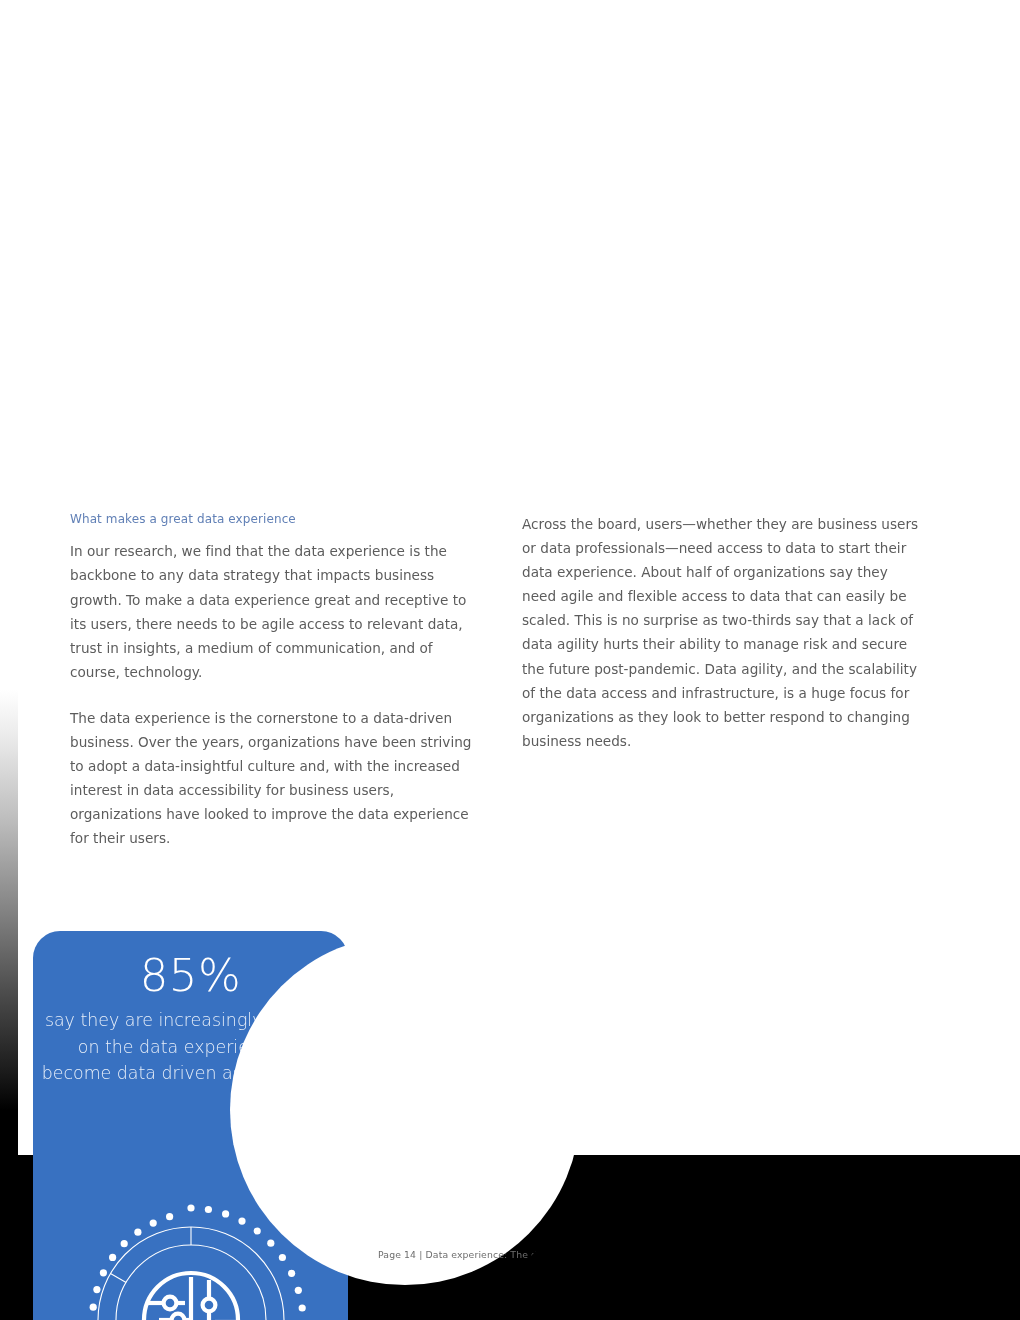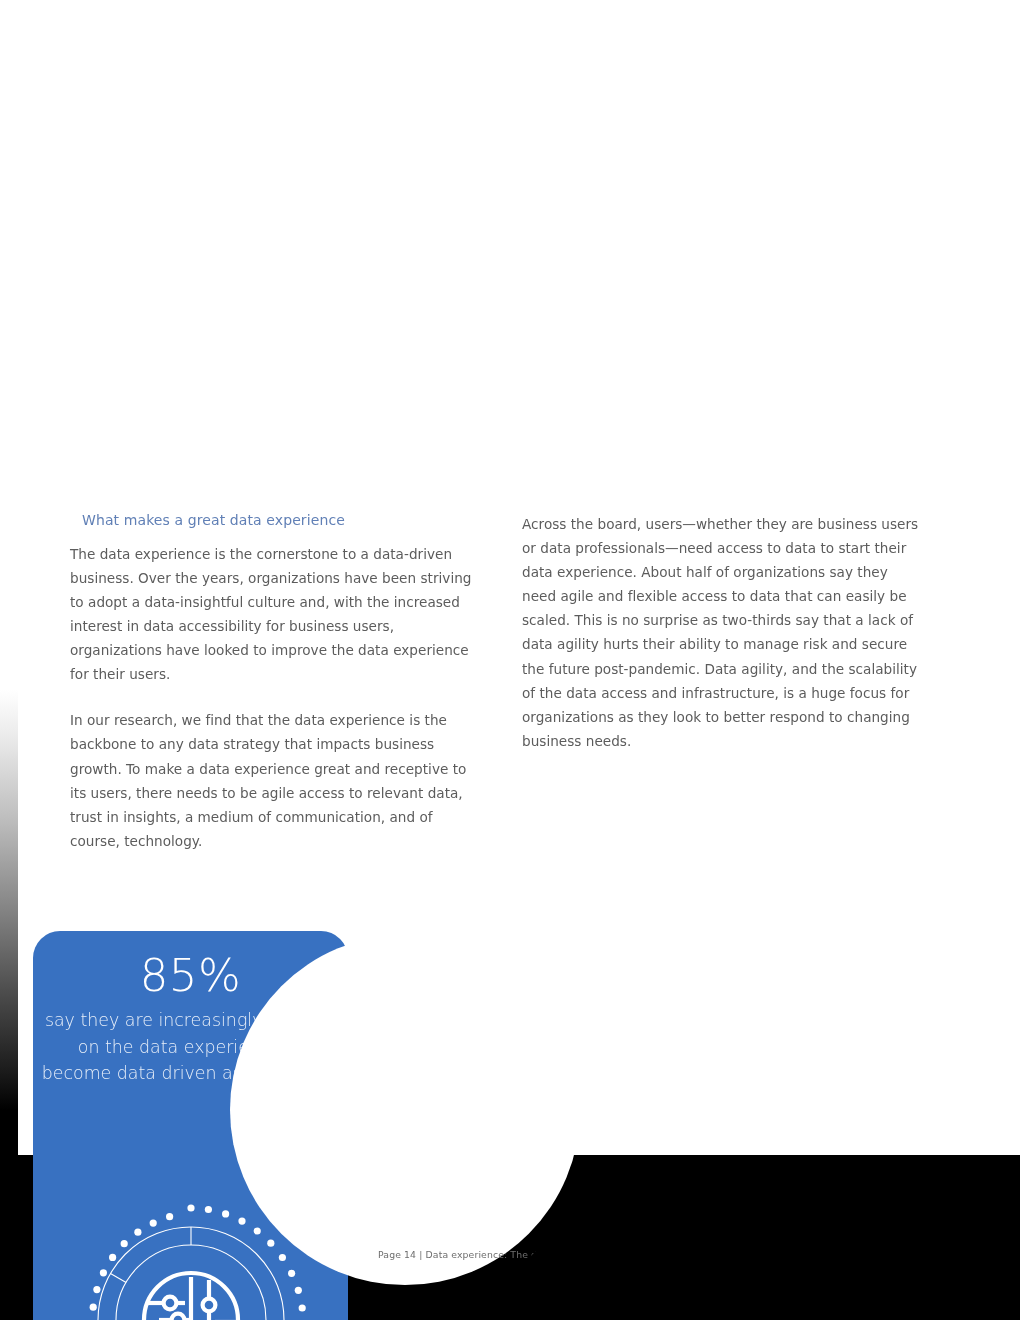--- a/index.html
+++ b/index.html
@@ -67,25 +67,25 @@
   }
   .col {
     position: absolute;
     top: 0;
     width: 418px;
   }
   .col-left  { left: 0; }
   .col-right { left: 452px; }
 
   .section-heading {
-    font-size: 14px;
+    font-size: 12px;
     font-weight: 400;
     color: #6180b6;
     letter-spacing: 0.1px;
-    margin: 0 0 13px 12px;
+    margin: 0 0 13px 0;
     line-height: 1.2;
   }
 
   .body-par {
     font-size: 13.6px;
     font-weight: 400;
     color: #5c5c5c;
     line-height: 24.1px;
     margin: 0 16px 22px 0;
     letter-spacing: 0.02px;
@@ -183,22 +183,22 @@
   <div class="sheet"></div>
 
   <div class="bottom-band"></div>
 
   <div class="edge-strip"></div>
 
   <div class="columns">
 
     <div class="col col-left">
       <h2 class="section-heading">What makes a great data experience</h2>
+      <p class="body-par">In our research, we find that the data experience is the backbone to any data strategy that impacts business growth. To make a data experience great and receptive to its users, there needs to be agile access to relevant data, trust in insights, a medium of communication, and of course, technology.</p>
       <p class="body-par">The data experience is the cornerstone to a data-driven business. Over the years, organizations have been striving to adopt a data-insightful culture and, with the increased interest in data accessibility for business users, organizations have looked to improve the data experience for their users.</p>
-      <p class="body-par">In our research, we find that the data experience is the backbone to any data strategy that impacts business growth. To make a data experience great and receptive to its users, there needs to be agile access to relevant data, trust in insights, a medium of communication, and of course, technology.</p>
     </div>
 
     <div class="col col-right">
       <p class="body-par">Across the board, users—whether they are business users or data professionals—need access to data to start their data experience. About half of organizations say they need agile and flexible access to data that can easily be scaled. This is no surprise as two-thirds say that a lack of data agility hurts their ability to manage risk and secure the future post-pandemic. Data agility, and the scalability of the data access and infrastructure, is a huge focus for organizations as they look to better respond to changing business needs.</p>
     </div>
 
   </div>
 
   <div class="stat-card">
     <div class="stat-number">85%</div>

